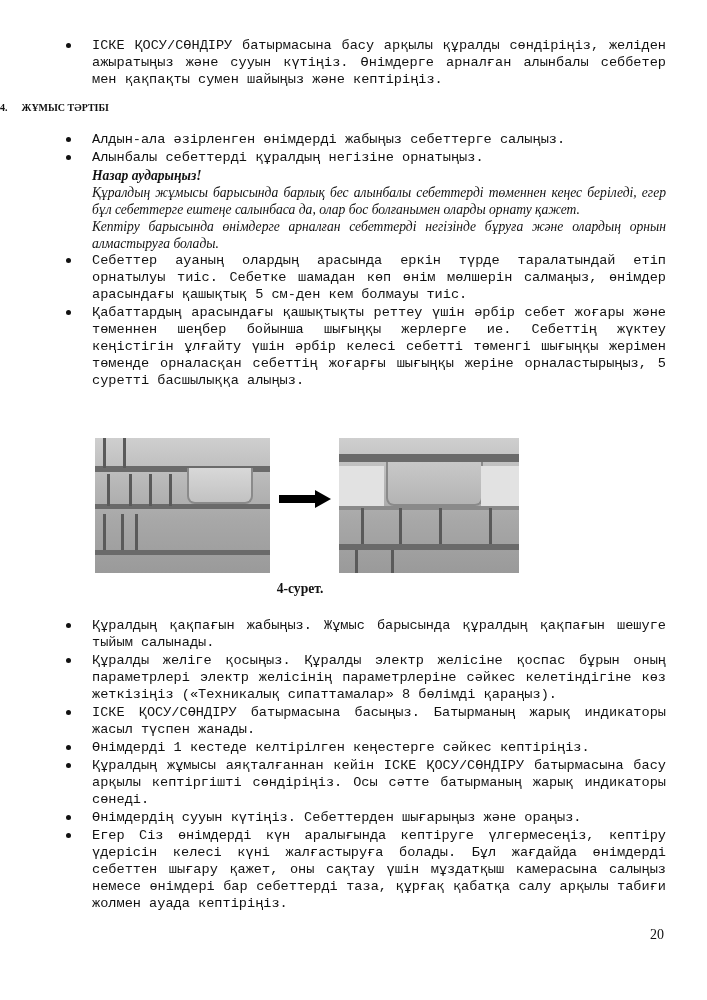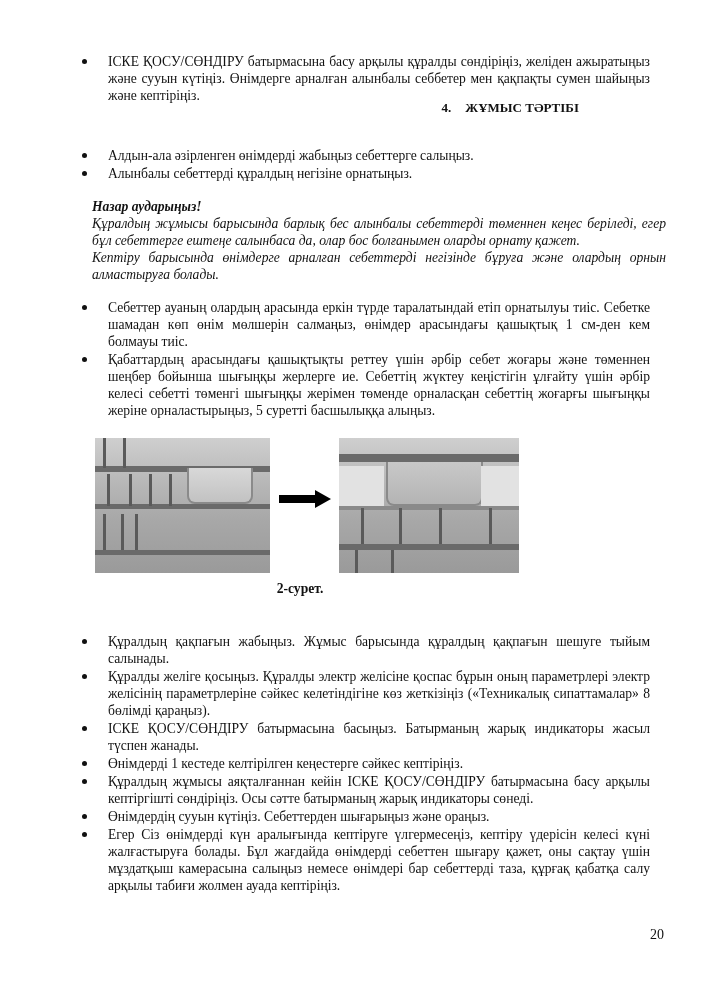--- a/index.html
+++ b/index.html
@@ -3,32 +3,32 @@
 <meta charset="utf-8">
 <style>
   html, body { margin: 0; padding: 0; background: #ffffff; }
   body {
     width: 707px; height: 1000px; position: relative; overflow: hidden;
     font-family: "Liberation Serif", "DejaVu Serif", serif;
     color: #111111; font-size: 13.6px; line-height: 17px;
   }
   .page { position: absolute; left: 0; top: 0; width: 707px; height: 1000px; }
   .block { position: absolute; left: 62px; width: 604px; }
-  ul.bullets { list-style: none; margin: 16px; padding: 0; }
+  ul.bullets { list-style: none; margin: 0; padding: 0; font-family: Liberation Mono, monospace; }
   ul.bullets li { position: relative; padding-left: 30px; margin: 0 0 1px 0; text-align: justify; }
   ul.bullets li .dot {
     position: absolute; left: 4px; top: 6px; width: 5px; height: 5px;
     border-radius: 50%; background: #111;
   }
   .note { padding-left: 30px; font-style: italic; text-align: justify; }
   .note .note-title { font-weight: bold; display: block; }
   .note p { margin: 0; }
   .heading {
-    position: absolute; left: 0; width: 579px; top: 99px; text-align: right;
-    font-weight: bold; font-size: 13px;
+    position: absolute; left: 0; width: 579px; top: 99px; text-align: left;
+    font-weight: bold; font-size: 10px;
   }
   .heading .num { margin-right: 14px; }
   .figure { position: absolute; top: 438px; left: 95px; width: 425px; height: 135px; }
   .photo {
     position: absolute; top: 0; height: 135px; overflow: hidden;
     background: linear-gradient(180deg, #cfcfcf 0%, #b9b9b9 30%, #a8a8a8 60%, #9a9a9a 100%);
   }
   .photo .rail { position: absolute; left: 0; right: 0; height: 6px; background: #6a6a6a; }
   .photo .post { position: absolute; width: 3px; background: #5a5a5a; }
   .photo .tray {
@@ -61,21 +61,21 @@
     <ul class="bullets">
       <li><span class="dot"></span><span>Алдын-ала әзірленген өнімдерді жабыңыз себеттерге салыңыз.</span></li>
       <li><span class="dot"></span><span>Алынбалы себеттерді құралдың негізіне орнатыңыз.</span></li>
     </ul>
     <div class="note">
       <span class="note-title">Назар аударыңыз!</span>
       <p>Құралдың жұмысы барысында барлық бес алынбалы себеттерді төменнен кеңес беріледі, егер бұл себеттерге ештеңе салынбаса да, олар бос болғанымен оларды орнату қажет.</p>
       <p>Кептіру барысында өнімдерге арналған себеттерді негізінде бұруға және олардың орнын алмастыруға болады.</p>
     </div>
     <ul class="bullets">
-      <li><span class="dot"></span><span>Себеттер ауаның олардың арасында еркін түрде таралатындай етіп орнатылуы тиіс. Себетке шамадан көп өнім мөлшерін салмаңыз, өнімдер арасындағы қашықтық 1 см-ден кем болмауы тиіс.</span></li>
+      <li><span class="dot"></span><span>Себеттер ауаның олардың арасында еркін түрде таралатындай етіп орнатылуы тиіс. Себетке шамадан көп өнім мөлшерін салмаңыз, өнімдер арасындағы қашықтық 5 см-ден кем болмауы тиіс.</span></li>
       <li><span class="dot"></span><span>Қабаттардың арасындағы қашықтықты реттеу үшін әрбір себет жоғары және төменнен шеңбер бойынша шығыңқы жерлерге ие. Себеттің жүктеу кеңістігін ұлғайту үшін әрбір келесі себетті төменгі шығыңқы жерімен төменде орналасқан себеттің жоғарғы шығыңқы жеріне орналастырыңыз, 5 суретті басшылыққа алыңыз.</span></li>
     </ul>
   </div>
 
   <div class="figure">
     <div class="photo" style="left:0; width:175px;">
       <div class="rail" style="top:28px;"></div>
       <div class="rail" style="top:66px; height:5px;"></div>
       <div class="rail" style="top:112px; height:5px;"></div>
       <div class="post" style="left:8px; top:0; height:30px;"></div>
@@ -100,21 +100,21 @@
       <div class="rail" style="top:68px; height:4px; background:#8a8a8a;"></div>
       <div class="post" style="left:22px; top:70px; height:36px;"></div>
       <div class="post" style="left:60px; top:70px; height:36px;"></div>
       <div class="post" style="left:100px; top:70px; height:36px;"></div>
       <div class="post" style="left:150px; top:70px; height:36px;"></div>
       <div class="rail" style="top:106px; height:6px;"></div>
       <div class="post" style="left:16px; top:112px; height:24px;"></div>
       <div class="post" style="left:52px; top:112px; height:24px;"></div>
     </div>
   </div>
-  <div class="caption">2-сурет.</div>
+  <div class="caption">4-сурет.</div>
 
   <div class="block" style="top:617px;">
     <ul class="bullets">
       <li><span class="dot"></span><span>Құралдың қақпағын жабыңыз. Жұмыс барысында құралдың қақпағын шешуге тыйым салынады.</span></li>
       <li><span class="dot"></span><span>Құралды желіге қосыңыз. Құралды электр желісіне қоспас бұрын оның параметрлері электр желісінің параметрлеріне сәйкес келетіндігіне көз жеткізіңіз («Техникалық сипаттамалар» 8 бөлімді қараңыз).</span></li>
       <li><span class="dot"></span><span>ІСКЕ ҚОСУ/СӨНДІРУ батырмасына басыңыз. Батырманың жарық индикаторы жасыл түспен жанады.</span></li>
       <li><span class="dot"></span><span>Өнімдерді 1 кестеде келтірілген кеңестерге сәйкес кептіріңіз.</span></li>
       <li><span class="dot"></span><span>Құралдың жұмысы аяқталғаннан кейін ІСКЕ ҚОСУ/СӨНДІРУ батырмасына басу арқылы кептіргішті сөндіріңіз. Осы сәтте батырманың жарық индикаторы сөнеді.</span></li>
       <li><span class="dot"></span><span>Өнімдердің сууын күтіңіз. Себеттерден шығарыңыз және ораңыз.</span></li>
       <li><span class="dot"></span><span>Егер Сіз өнімдерді күн аралығында кептіруге үлгермесеңіз, кептіру үдерісін келесі күні жалғастыруға болады. Бұл жағдайда өнімдерді себеттен шығару қажет, оны сақтау үшін мұздатқыш камерасына салыңыз немесе өнімдері бар себеттерді таза, құрғақ қабатқа салу арқылы табиғи жолмен ауада кептіріңіз.</span></li>

